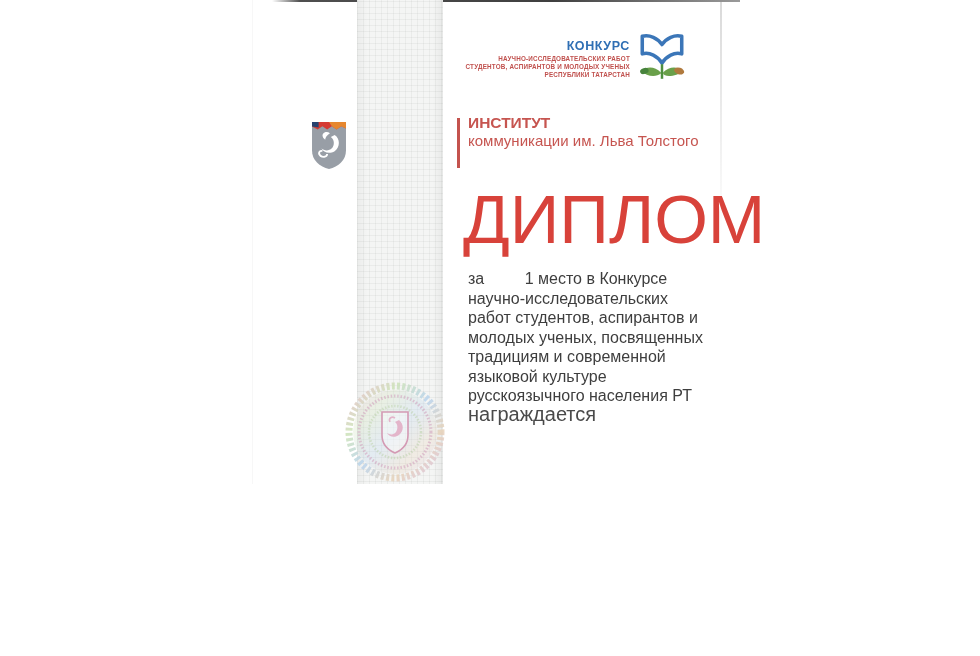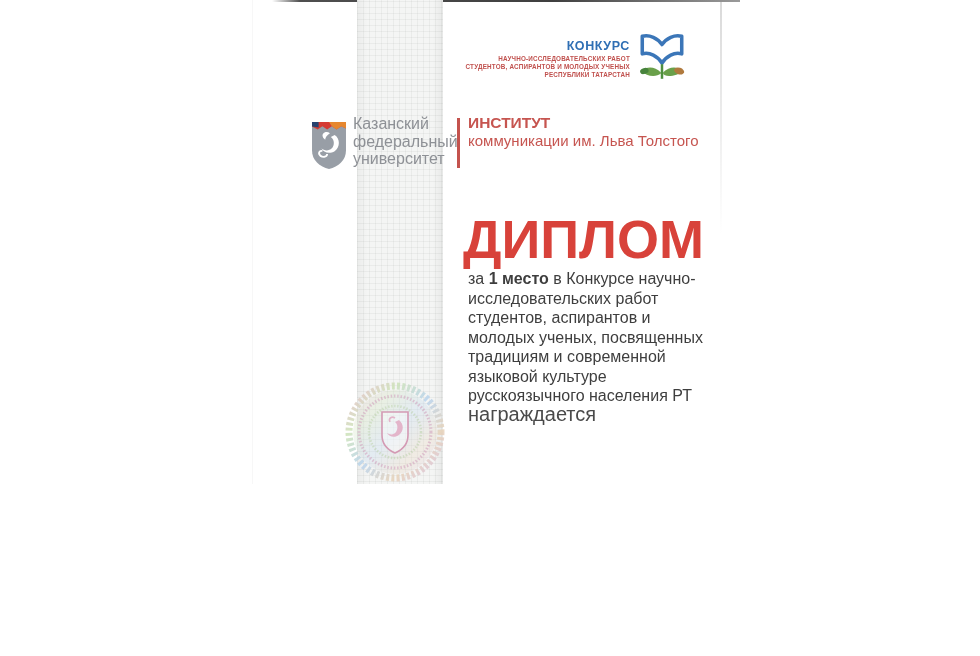--- a/index.html
+++ b/index.html
@@ -35,25 +35,25 @@
 
   
   .kfu-shield{position:absolute;left:310px;top:120px;}
   .kfu-name{position:absolute;left:353px;top:115px;font-size:16px;line-height:17.5px;color:#8e9196;}
   .red-divider{position:absolute;left:457px;top:118px;width:2.5px;height:50px;background:#c4534e;}
   .institute{position:absolute;left:468px;top:114px;color:#c65550;}
   .institute .inst-title{font-size:15.5px;font-weight:bold;line-height:18px;}
   .institute .inst-line{font-size:15px;line-height:17px;}
 
   
-  .diplom{position:absolute;left:463px;top:208px;font-size:54px;font-weight:bold;color:#d8423a;letter-spacing:0;}
+  .diplom{position:absolute;left:463px;top:180px;font-size:69px;font-weight:normal;color:#d8423a;letter-spacing:0;}
 
   
   .award-text{position:absolute;left:468px;top:269px;width:244px;font-size:16px;line-height:19.5px;color:#3e3e3e;margin:0;}
-  .award-text b{font-weight:bold;}
+  .award-text b{font-weight:normal;margin-left:36px;}
   .awarded-label{position:absolute;left:468px;top:403px;font-size:20px;color:#4a4a4a;}
   .recipient{position:absolute;left:468px;top:434px;font-size:15.5px;font-weight:bold;color:#3b3b3b;}
 
   
   .holo-seal{position:absolute;left:336px;top:380px;}
 
   
   .signer-name{position:absolute;left:468px;top:570px;font-size:13.5px;font-weight:bold;color:#383838;padding-left:9px;}
   .signer-role{position:absolute;left:468px;top:588px;font-size:11.5px;color:#6f6f6f;}
   .stamp{position:absolute;left:536px;top:539px;opacity:.88;}
@@ -91,25 +91,20 @@
   <div class="kfu-shield">
     <svg width="38" height="50" viewBox="0 0 40 53">
       <path d="M2 2 H38 V32 C38 43 30 49 20 52 C10 49 2 43 2 32 Z" fill="#989ea6"></path>
       <path d="M2 2 H38 V9 L33 6.5 L28 10 L23 6.5 L18 10 L13 6.5 L8 10 L2 7 Z" fill="#d53a33"></path>
       <path d="M20 2 H38 V9 L33 6.5 L28 10 L23 6.5 Z" fill="#e9952e" opacity=".85"></path>
       <path d="M2 2 H9 V8 L2 7 Z" fill="#27426e"></path>
       <path d="M26 16 C32 20 32 29 26 33 C21 36 14 35 12 30 C15 33 20 33 23 30 C26 27 26 21 22 18 Z" fill="#ffffff"></path>
       <path d="M14 19 C11 14 17 11 21 14 C18 16 16 18 16 21 Z" fill="#ffffff"></path>
       <path d="M13 33 C10 32 8 35 11 38 C14 40 18 39 18 36" fill="none" stroke="#ffffff" stroke-width="2"></path>
     </svg>
-  </div>
-  <div class="kfu-name">
-    <div>Казанский</div>
-    <div>федеральный</div>
-    <div>университет</div>
   </div>
   <div class="red-divider"></div>
   <div class="institute">
     <div class="inst-title">ИНСТИТУТ</div>
     <div class="inst-line">коммуникации им. Льва Толстого</div>
   </div>
 
   <div class="diplom">ДИПЛОМ</div>
 
   <p class="award-text"><span>за</span> <b>1 место</b> <span>в Конкурсе научно-исследовательских работ студентов, аспирантов и молодых ученых, посвященных традициям и современной языковой культуре русскоязычного населения РТ</span></p>

